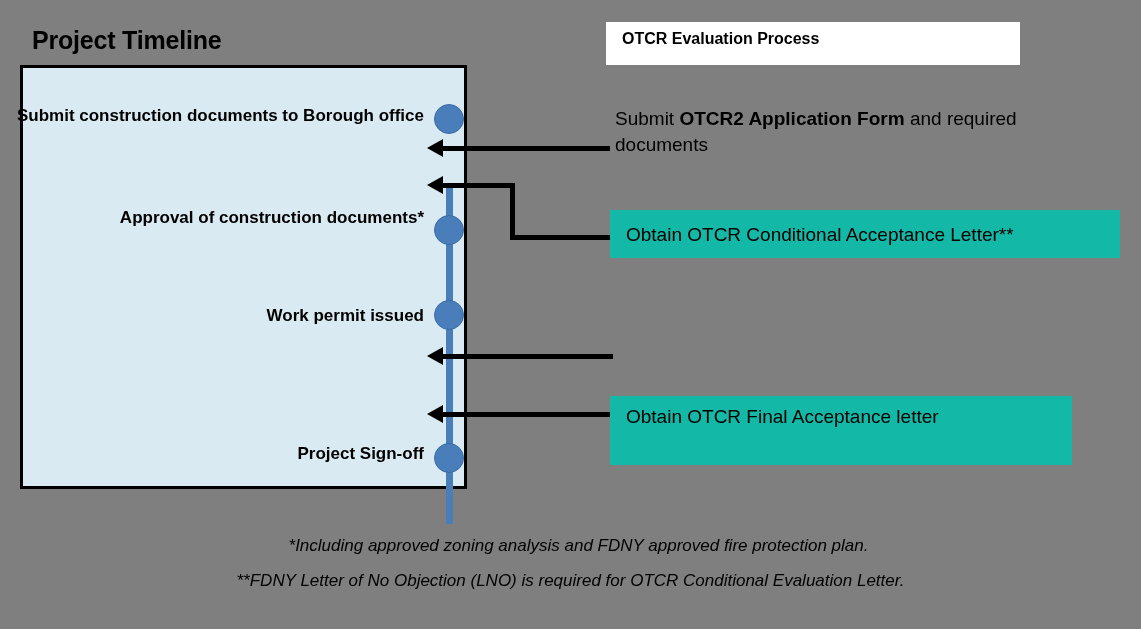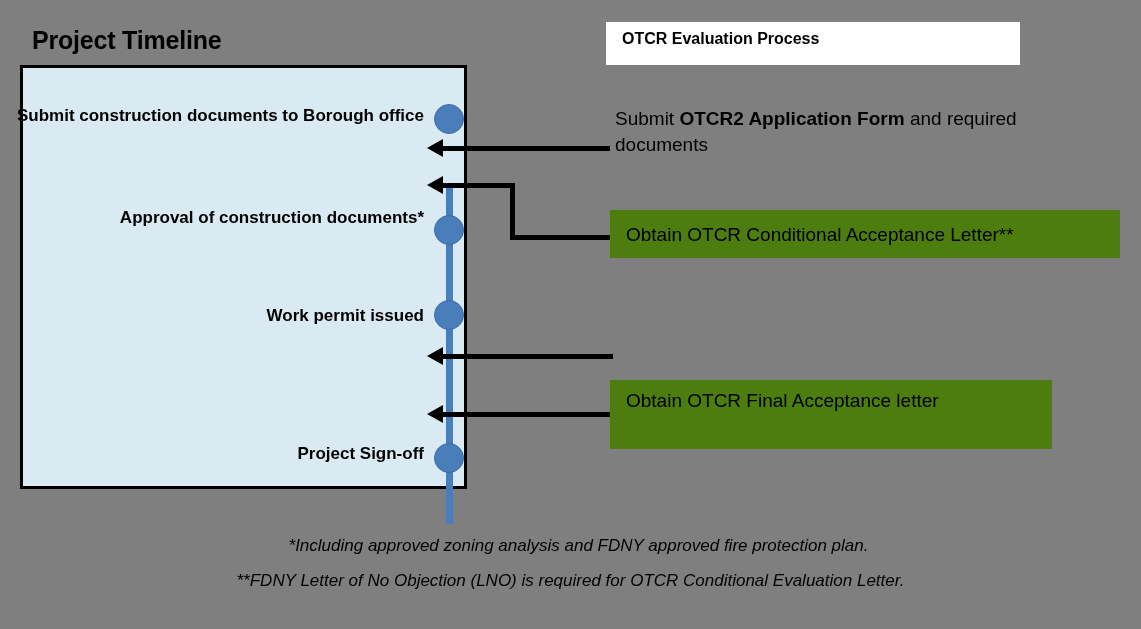--- a/index.html
+++ b/index.html
@@ -95,21 +95,21 @@
 
   .step-plain {
     position: absolute;
     font-size: 19px;
     color: #000000;
     line-height: 1.37;
   }
 
   .step-box {
     position: absolute;
-    background: #4d7c0f;
+    background: #14b8a6;
   }
   .step-box > .step-text {
     position: absolute;
     font-size: 19px;
     color: #000000;
     line-height: 1.37;
   }
 
   
   .conn {
@@ -184,20 +184,20 @@
 
   <div class="step-plain" style="left:615px; top:106px; width:430px;">
     <span>Submit </span><b>OTCR2 Application Form</b><span> and required documents</span>
   </div>
 
   <div class="step-box" style="left:610px; top:210px; width:510px; height:48px;">
     <div class="step-text" style="left:16px; top:12px; width:486px;">Obtain OTCR Conditional Acceptance Letter**</div>
   </div>
 
 
-  <div class="step-box" style="left:610px; top:380px; width:442px; height:69px;">
+  <div class="step-box" style="left:610px; top:396px; width:442px; height:69px;padding-left:20px;">
     <div class="step-text" style="left:16px; top:8px; width:420px;">Obtain OTCR Final Acceptance letter</div>
   </div>
 
   <div class="footnote" style="left:0; top:536px;padding-left:8px;">*Including approved zoning analysis and FDNY approved fire protection plan.</div>
   <div class="footnote" style="left:0; top:571px;">**FDNY Letter of No Objection (LNO) is required for OTCR Conditional Evaluation Letter.</div>
 
 </div>
 
 </body></html>

